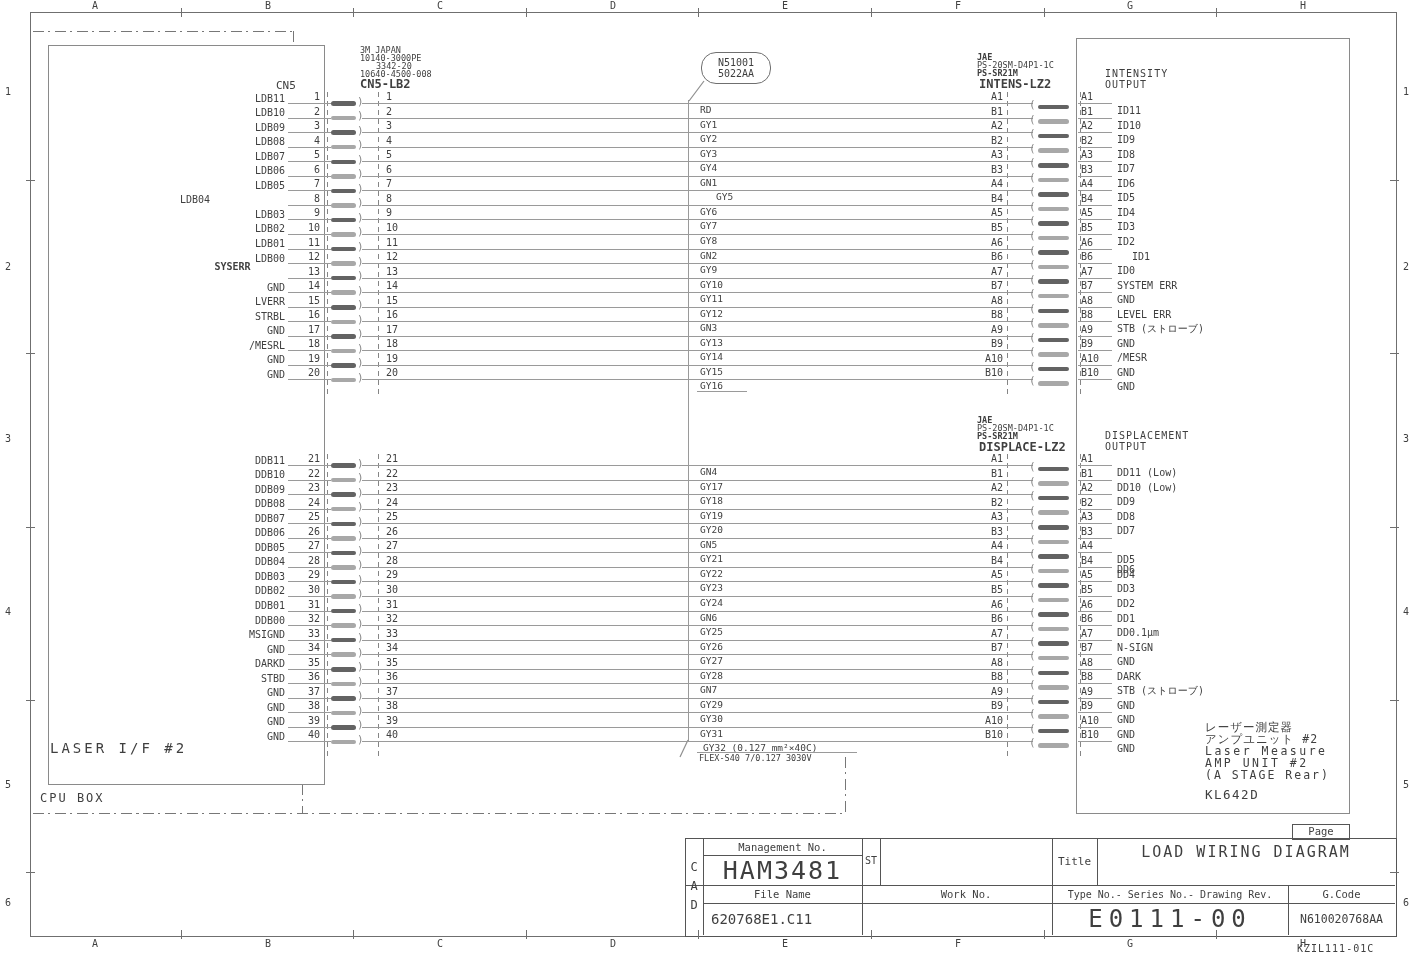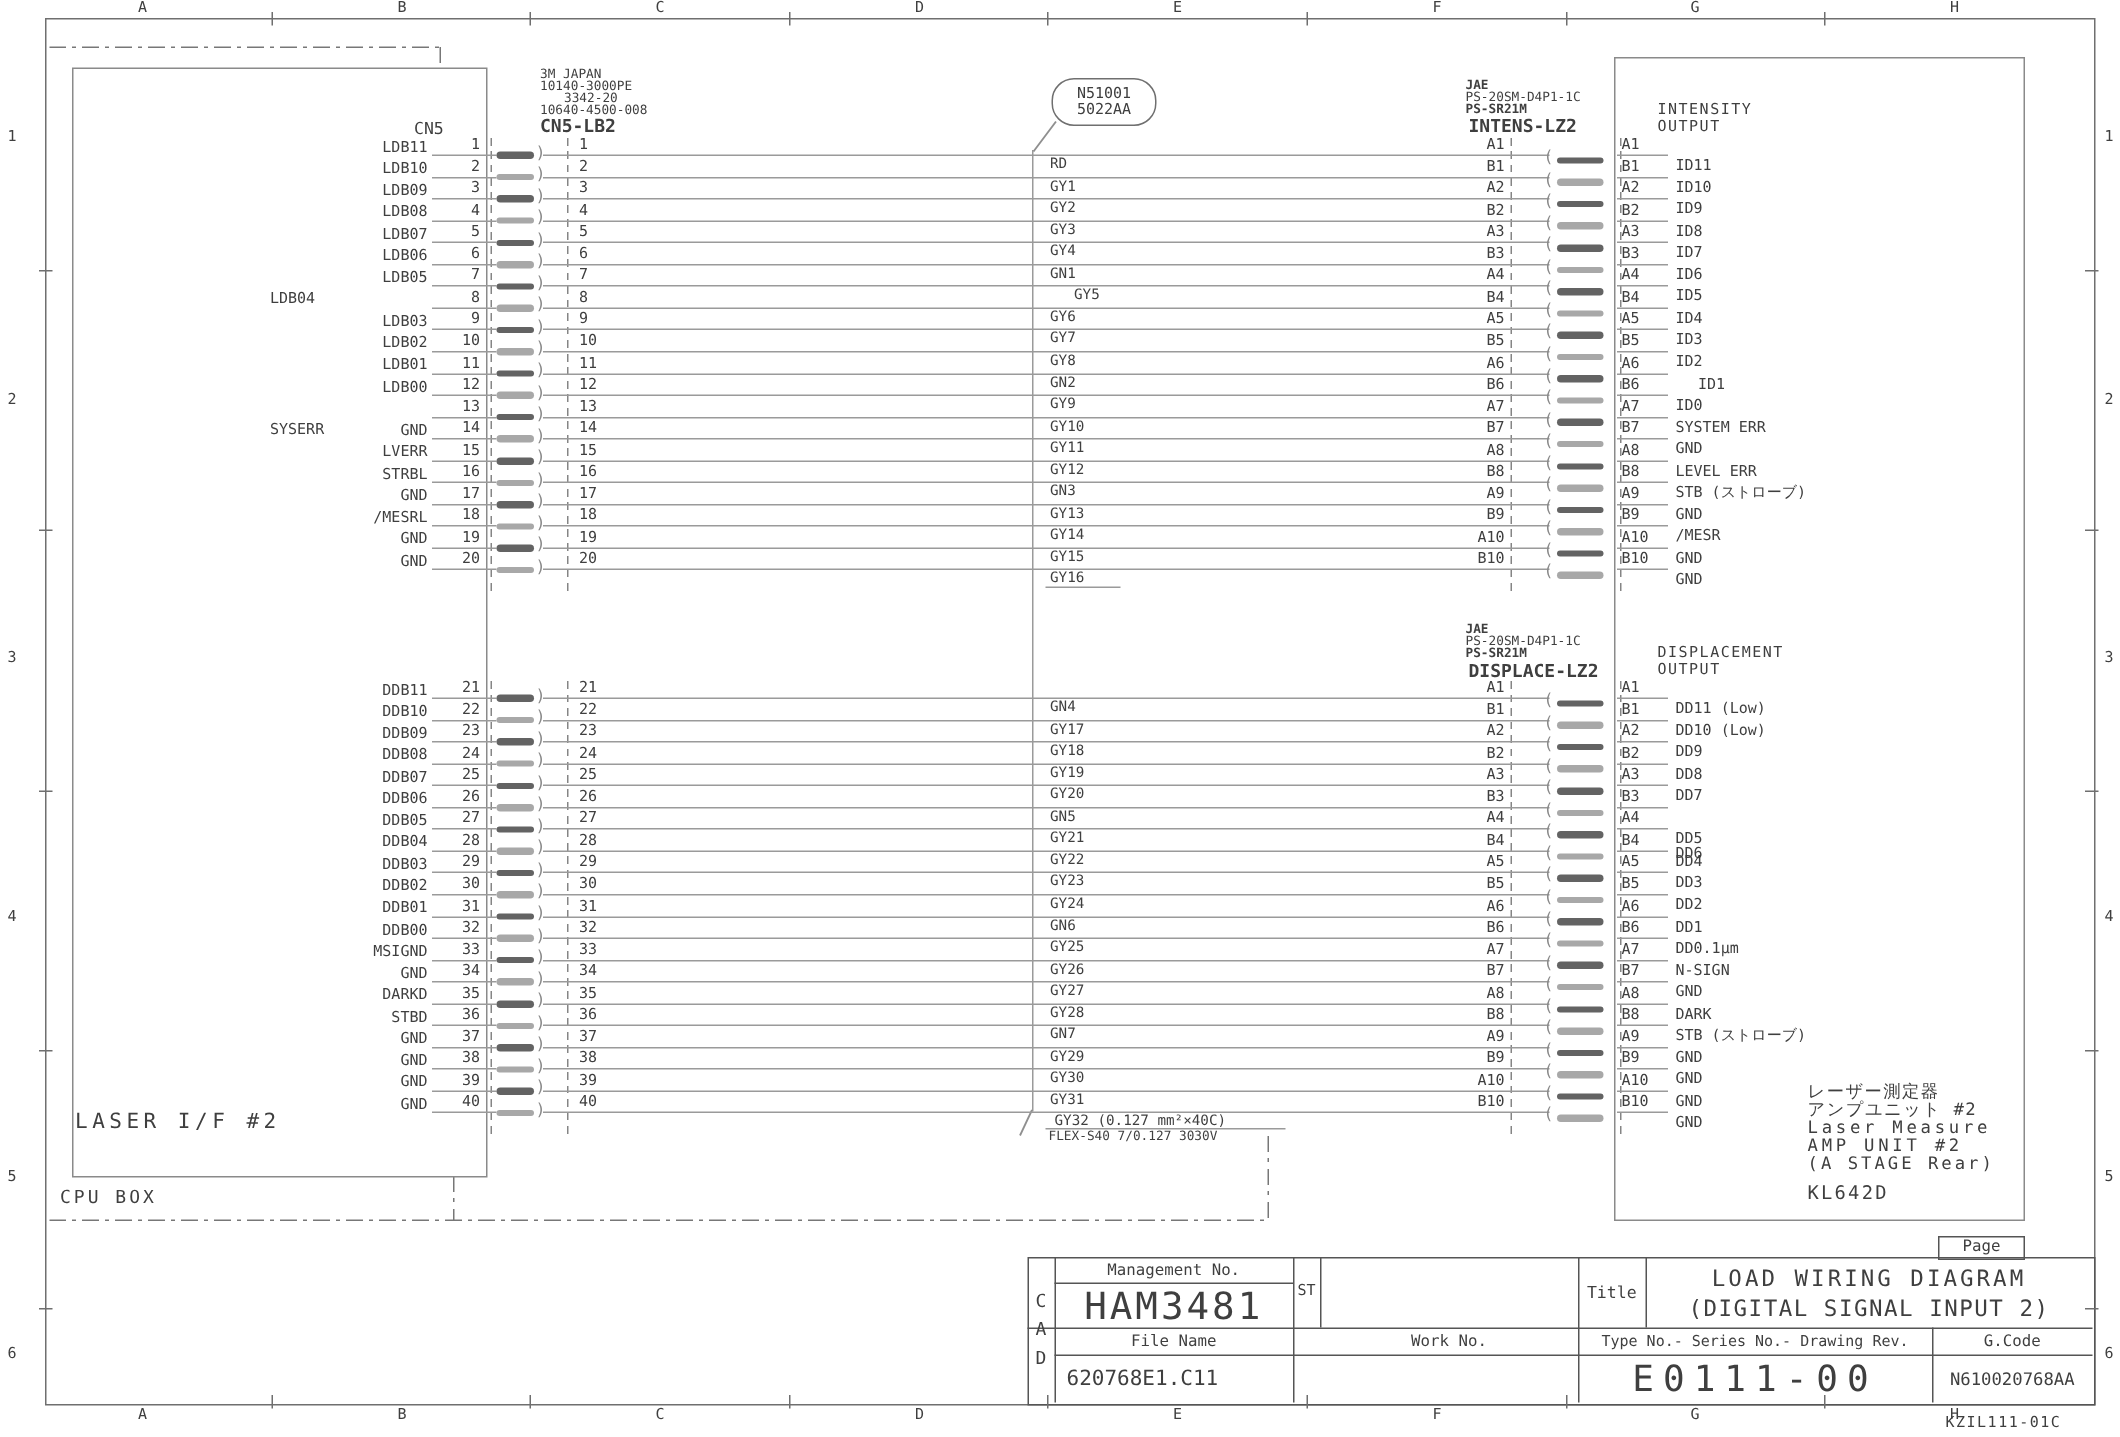--- a/index.html
+++ b/index.html
@@ -106,21 +106,20 @@
   <div class="tbcell" style="left:685px;top:838px;width:18px;height:97px;flex-direction:column;">
     <span class="t12" style="line-height:1.6;">C</span>
     <span class="t12" style="line-height:1.6;">A</span>
     <span class="t12" style="line-height:1.6;">D</span>
   </div>
   <div class="tbcell t105" style="left:703px;top:838px;width:159px;height:17px;">Management No.</div>
   <div class="tbcell" style="left:703px;top:855px;width:159px;height:30px;font-size:25px;letter-spacing:2px;">HAM3481</div>
   <div class="tbcell t10" style="left:862px;top:850px;width:18px;height:20px;">ST</div>
   <div class="tbcell t11" style="left:1052px;top:838px;width:45px;height:47px;">Title</div>
   <div class="tbcell" style="left:1097px;top:842px;width:298px;height:20px;font-size:15px;letter-spacing:2px;">LOAD WIRING DIAGRAM</div>
-  <div class="tbcell" style="left:1097px;top:862px;width:298px;height:20px;font-size:15px;letter-spacing:1px;">(DIGITAL SIGNAL INPUT 2)</div>
   <div class="tbcell t105" style="left:703px;top:885px;width:159px;height:18px;">File Name</div>
   <div class="tbcell" style="left:703px;top:903px;width:159px;height:32px;font-size:14px;justify-content:flex-start;padding-left:8px;">620768E1.C11</div>
   <div class="tbcell t105" style="left:880px;top:885px;width:172px;height:18px;">Work No.</div>
   <div class="tbcell" style="left:880px;top:903px;width:172px;height:32px;"></div>
   <div class="tbcell t10" style="left:1052px;top:885px;width:236px;height:18px;">Type No.- Series No.- Drawing Rev.</div>
   <div class="tbcell" style="left:1052px;top:903px;width:236px;height:32px;font-size:24px;letter-spacing:6px;">E0111-00</div>
   <div class="tbcell t105" style="left:1288px;top:885px;width:107px;height:18px;">G.Code</div>
   <div class="tbcell" style="left:1288px;top:903px;width:107px;height:32px;font-size:11.5px;">N610020768AA</div>
 
   <div class="abs t10" style="left:1297px;top:943px;letter-spacing:1px;">KZIL111-01C</div>
@@ -293,21 +292,21 @@
     <div class="abs t10" style="left: 923px; top: 251.05px; width: 80px; text-align: right;">B6</div>
     <div class="abs t10" style="left: 1081px; top: 251.05px;">B6</div>
     <div class="abs t10" style="left: 1117px; top: 265.05px;">ID0</div>
     <div class="abs " style="left: 331px; top: 261.35px; width: 25px; height: 4.5px; background: rgb(168, 168, 168); border-radius: 2.5px;"></div>
     <div class="abs " style="left: 357px; top: 255.55px; color: rgb(138, 138, 138); font-size: 11px;">)</div>
     <div class="abs " style="left: 1029px; top: 259.05px; color: rgb(138, 138, 138); font-size: 11px;">(</div>
     <div class="abs " style="left: 1038px; top: 264.85px; width: 31px; height: 4.5px; background: rgb(168, 168, 168); border-radius: 2.5px;"></div>
     <div class="abs hline" style="left: 288px; top: 277.6px; width: 43px;"></div>
     <div class="abs hline" style="left: 362px; top: 277.6px; width: 671px;"></div>
     <div class="abs hline" style="left: 1078px; top: 277.6px; width: 34px;"></div>
-    <div class="abs t10" style="left: 180px; top: 281px; width: 105px; text-align: left;">SYSERR</div>
+    <div class="abs t10" style="left: 180px; top: 261px; width: 105px; text-align: center; font-weight: bold;">SYSERR</div>
     <div class="abs t10" style="left: 292px; top: 265.6px; width: 28px; text-align: right;">13</div>
     <div class="abs t10" style="left: 386px; top: 265.6px;">13</div>
     <div class="abs t95" style="left: 700px; top: 279.6px;">GY10</div>
     <div class="abs t10" style="left: 923px; top: 265.6px; width: 80px; text-align: right;">A7</div>
     <div class="abs t10" style="left: 1081px; top: 265.6px;">A7</div>
     <div class="abs t10" style="left: 1117px; top: 279.6px;">SYSTEM ERR</div>
     <div class="abs " style="left: 331px; top: 275.9px; width: 25px; height: 4.5px; background: rgb(99, 99, 99); border-radius: 2.5px;"></div>
     <div class="abs " style="left: 357px; top: 270.1px; color: rgb(138, 138, 138); font-size: 11px;">)</div>
     <div class="abs " style="left: 1029px; top: 273.6px; color: rgb(138, 138, 138); font-size: 11px;">(</div>
     <div class="abs " style="left: 1038px; top: 279.4px; width: 31px; height: 4.5px; background: rgb(99, 99, 99); border-radius: 2.5px;"></div>

